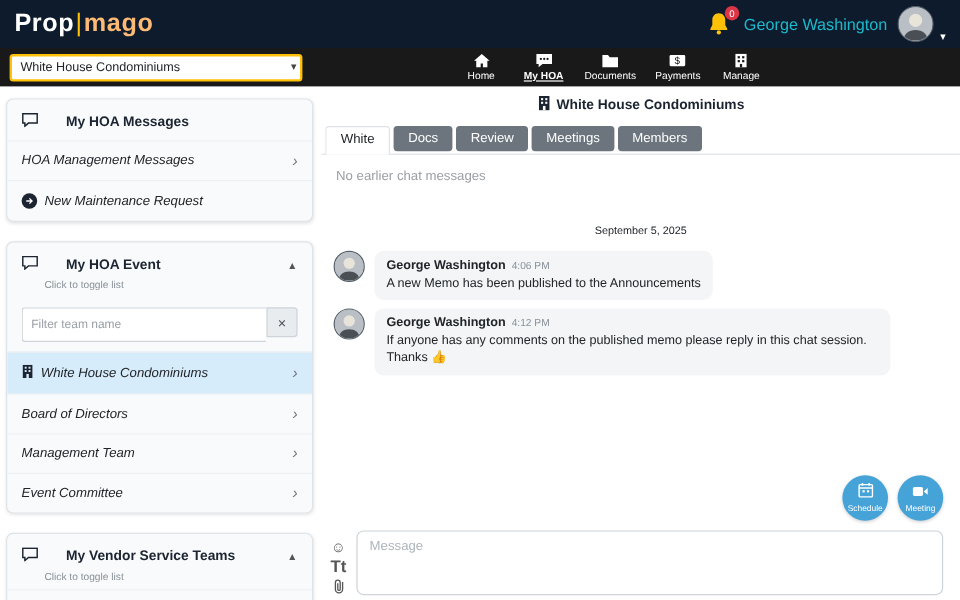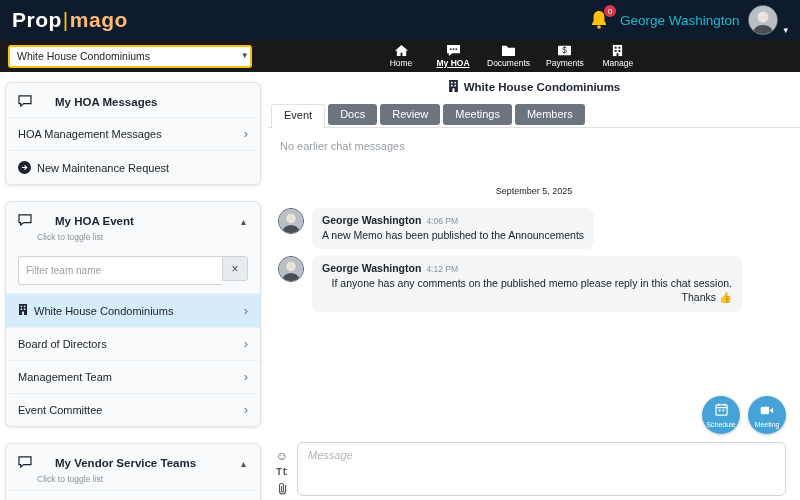--- a/index.html
+++ b/index.html
@@ -42,21 +42,21 @@
   .sidebar { position:absolute; left:5px; top:82px; width:256px; display:flex;
              flex-direction:column; gap:16px; }
   .card { background:#f8fafb; border:1px solid #dfe4e8; border-radius:6px;
           box-shadow:0 1px 3px rgba(0,0,0,.10); overflow:hidden; }
   .card-title-row { display:flex; align-items:center; gap:23px; padding:10px 12px 6px 12px; }
   .card-title { font-size:11.5px; font-weight:bold; color:#1b2430; flex:1; }
   .card-subtitle { font-size:8.5px; color:#8a9199; padding:0 12px 6px 31px; margin-top:-4px; }
   .collapse-caret { color:#555; font-size:10px; cursor:pointer; padding:0 2px; }
   .card-row { display:flex; align-items:center; justify-content:space-between;
               padding:10px 12px; font-size:11px; color:#212529; cursor:pointer;
-              border-top:1px solid #eef1f3; }
+              border-top:1px solid #eef1f3;font-style:italic; }
   .card-row .row-left { display:flex; align-items:center; gap:6px; }
   .chev { color:#6c757d; font-size:13px; line-height:10px; }
   .circle-arrow { width:13px; height:13px; border-radius:50%; background:#1b2430;
                   display:inline-flex; align-items:center; justify-content:center; }
   .filter-row { display:flex; padding:8px 12px 8px 12px; }
   .filter-input { flex:1; height:29px; border:1px solid #ced4da; border-right:none;
                   border-radius:3px 0 0 3px; font-size:10px; padding:0 7px; outline:none;
                   font-family:"Liberation Sans", sans-serif; color:#495057; }
   .filter-input::placeholder { color:#9aa0a6; }
   .filter-clear { width:26px; height:25px; background:#e9ecef; border:1px solid #ced4da;
@@ -79,37 +79,37 @@
   .chat-area { position:relative; padding:8px 10px; }
   .no-msgs { color:#9aa0a6; font-size:11px; margin:4px 0 0 2px; }
   .date-divider { text-align:center; font-size:9px; color:#212529; margin-top:34px; }
   .messages { margin-top:12px; display:flex; flex-direction:column; gap:7px; }
   .msg { display:flex; gap:8px; align-items:flex-start; }
   .msg .avatar { width:26px; height:26px; }
   .bubble { background:#f3f5f6; border-radius:8px; padding:6px 10px 7px 10px; max-width:430px; }
   .bubble-head { display:flex; align-items:baseline; gap:5px; }
   .msg-author { font-size:10.5px; font-weight:bold; color:#212529; }
   .msg-time { font-size:8.5px; color:#8a9199; }
-  .msg-text { font-size:10.5px; color:#212529; margin-top:2px; line-height:1.35;text-align:right; }
+  .msg-text { font-size:10.5px; color:#212529; margin-top:2px; line-height:1.35; }
 
   .fab-group { position:absolute; right:14px; bottom:66px; display:flex; gap:8px; }
   .fab { width:38px; height:38px; border-radius:50%; background:#45a3d8; color:#fff;
          display:flex; flex-direction:column; align-items:center; justify-content:center;
          gap:1px; cursor:pointer; box-shadow:0 1px 3px rgba(0,0,0,.2); }
   .fab-label { font-size:7px; color:#fff; }
 
   .composer { position:absolute; left:6px; right:14px; bottom:2px; display:flex; gap:7px;
               align-items:flex-start; }
   .composer-icons { display:flex; flex-direction:column; gap:3px; padding-top:8px; width:16px;
                     align-items:center; }
   .comp-icon { color:#555; font-size:12px; line-height:13px; cursor:pointer; }
-  .comp-icon.tt { font-size:10px; font-weight:bold;font-family:Liberation Mono, monospace; }
+  .comp-icon.tt { font-size:14px; font-weight:bold; }
   .composer textarea { flex:1; height:54px; border:1px solid #ced4da; border-radius:6px;
                        padding:6px 10px; font-size:11px; resize:none; outline:none;
-                       font-family:"Liberation Sans", sans-serif; color:#495057;font-style:italic; }
+                       font-family:"Liberation Sans", sans-serif; color:#495057; }
   .composer textarea::placeholder { color:#adb5bd; }
 </style>
 </head>
 <body>
 
 <div class="header">
   <div class="logo">
     <span class="lp">Prop</span><span class="ls">|</span><span class="lm">mago</span>
   </div>
   <div class="header-right">
@@ -297,21 +297,21 @@
           <rect x="5.8" y="1.6" width="1.6" height="1.6" fill="#fff"></rect>
           <rect x="2.6" y="4.4" width="1.6" height="1.6" fill="#fff"></rect>
           <rect x="5.8" y="4.4" width="1.6" height="1.6" fill="#fff"></rect>
           <rect x="4" y="7.6" width="2" height="3.4" fill="#fff"></rect>
         </svg>
     </span>
     <span>White House Condominiums</span>
   </div>
 
   <div class="tabs">
-    <span class="tab active">Event</span>
+    <span class="tab active">White</span>
     <span class="tab inactive">Docs</span>
     <span class="tab inactive">Review</span>
     <span class="tab inactive">Meetings</span>
     <span class="tab inactive">Members</span>
   </div>
 
   <div class="chat-area">
     <div class="no-msgs">No earlier chat messages</div>
     <div class="date-divider">September 5, 2025</div>
 

